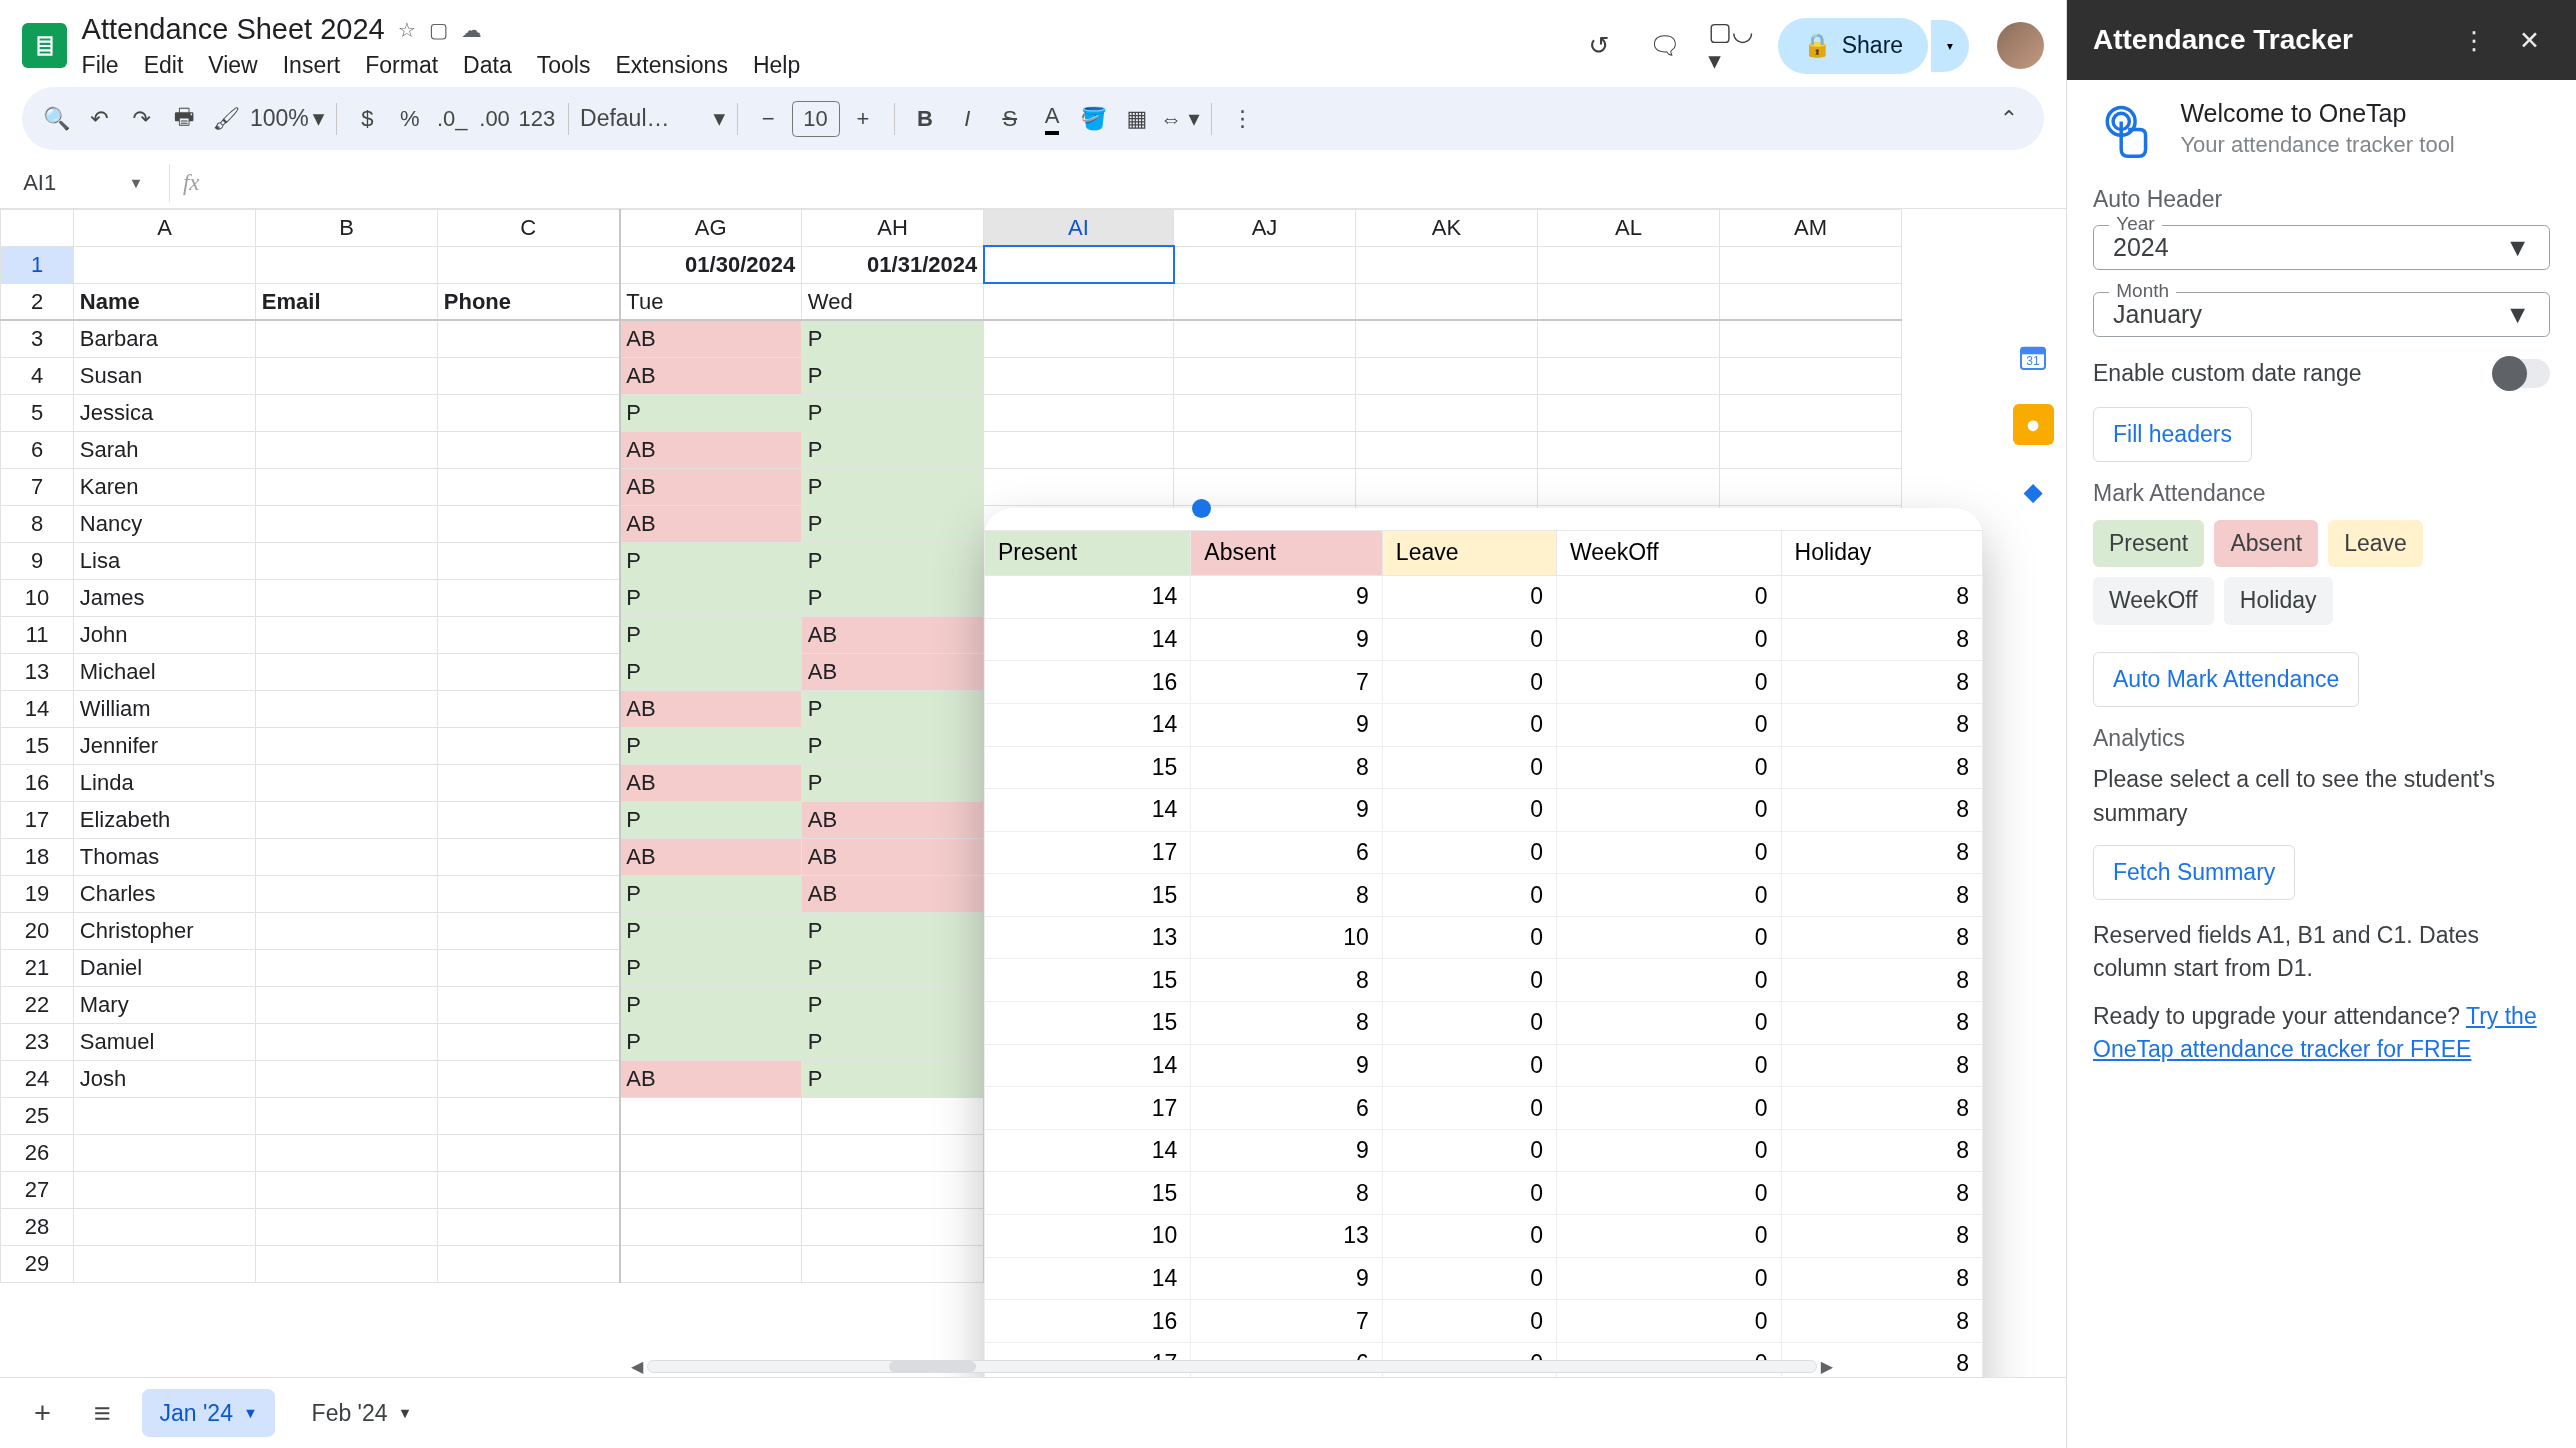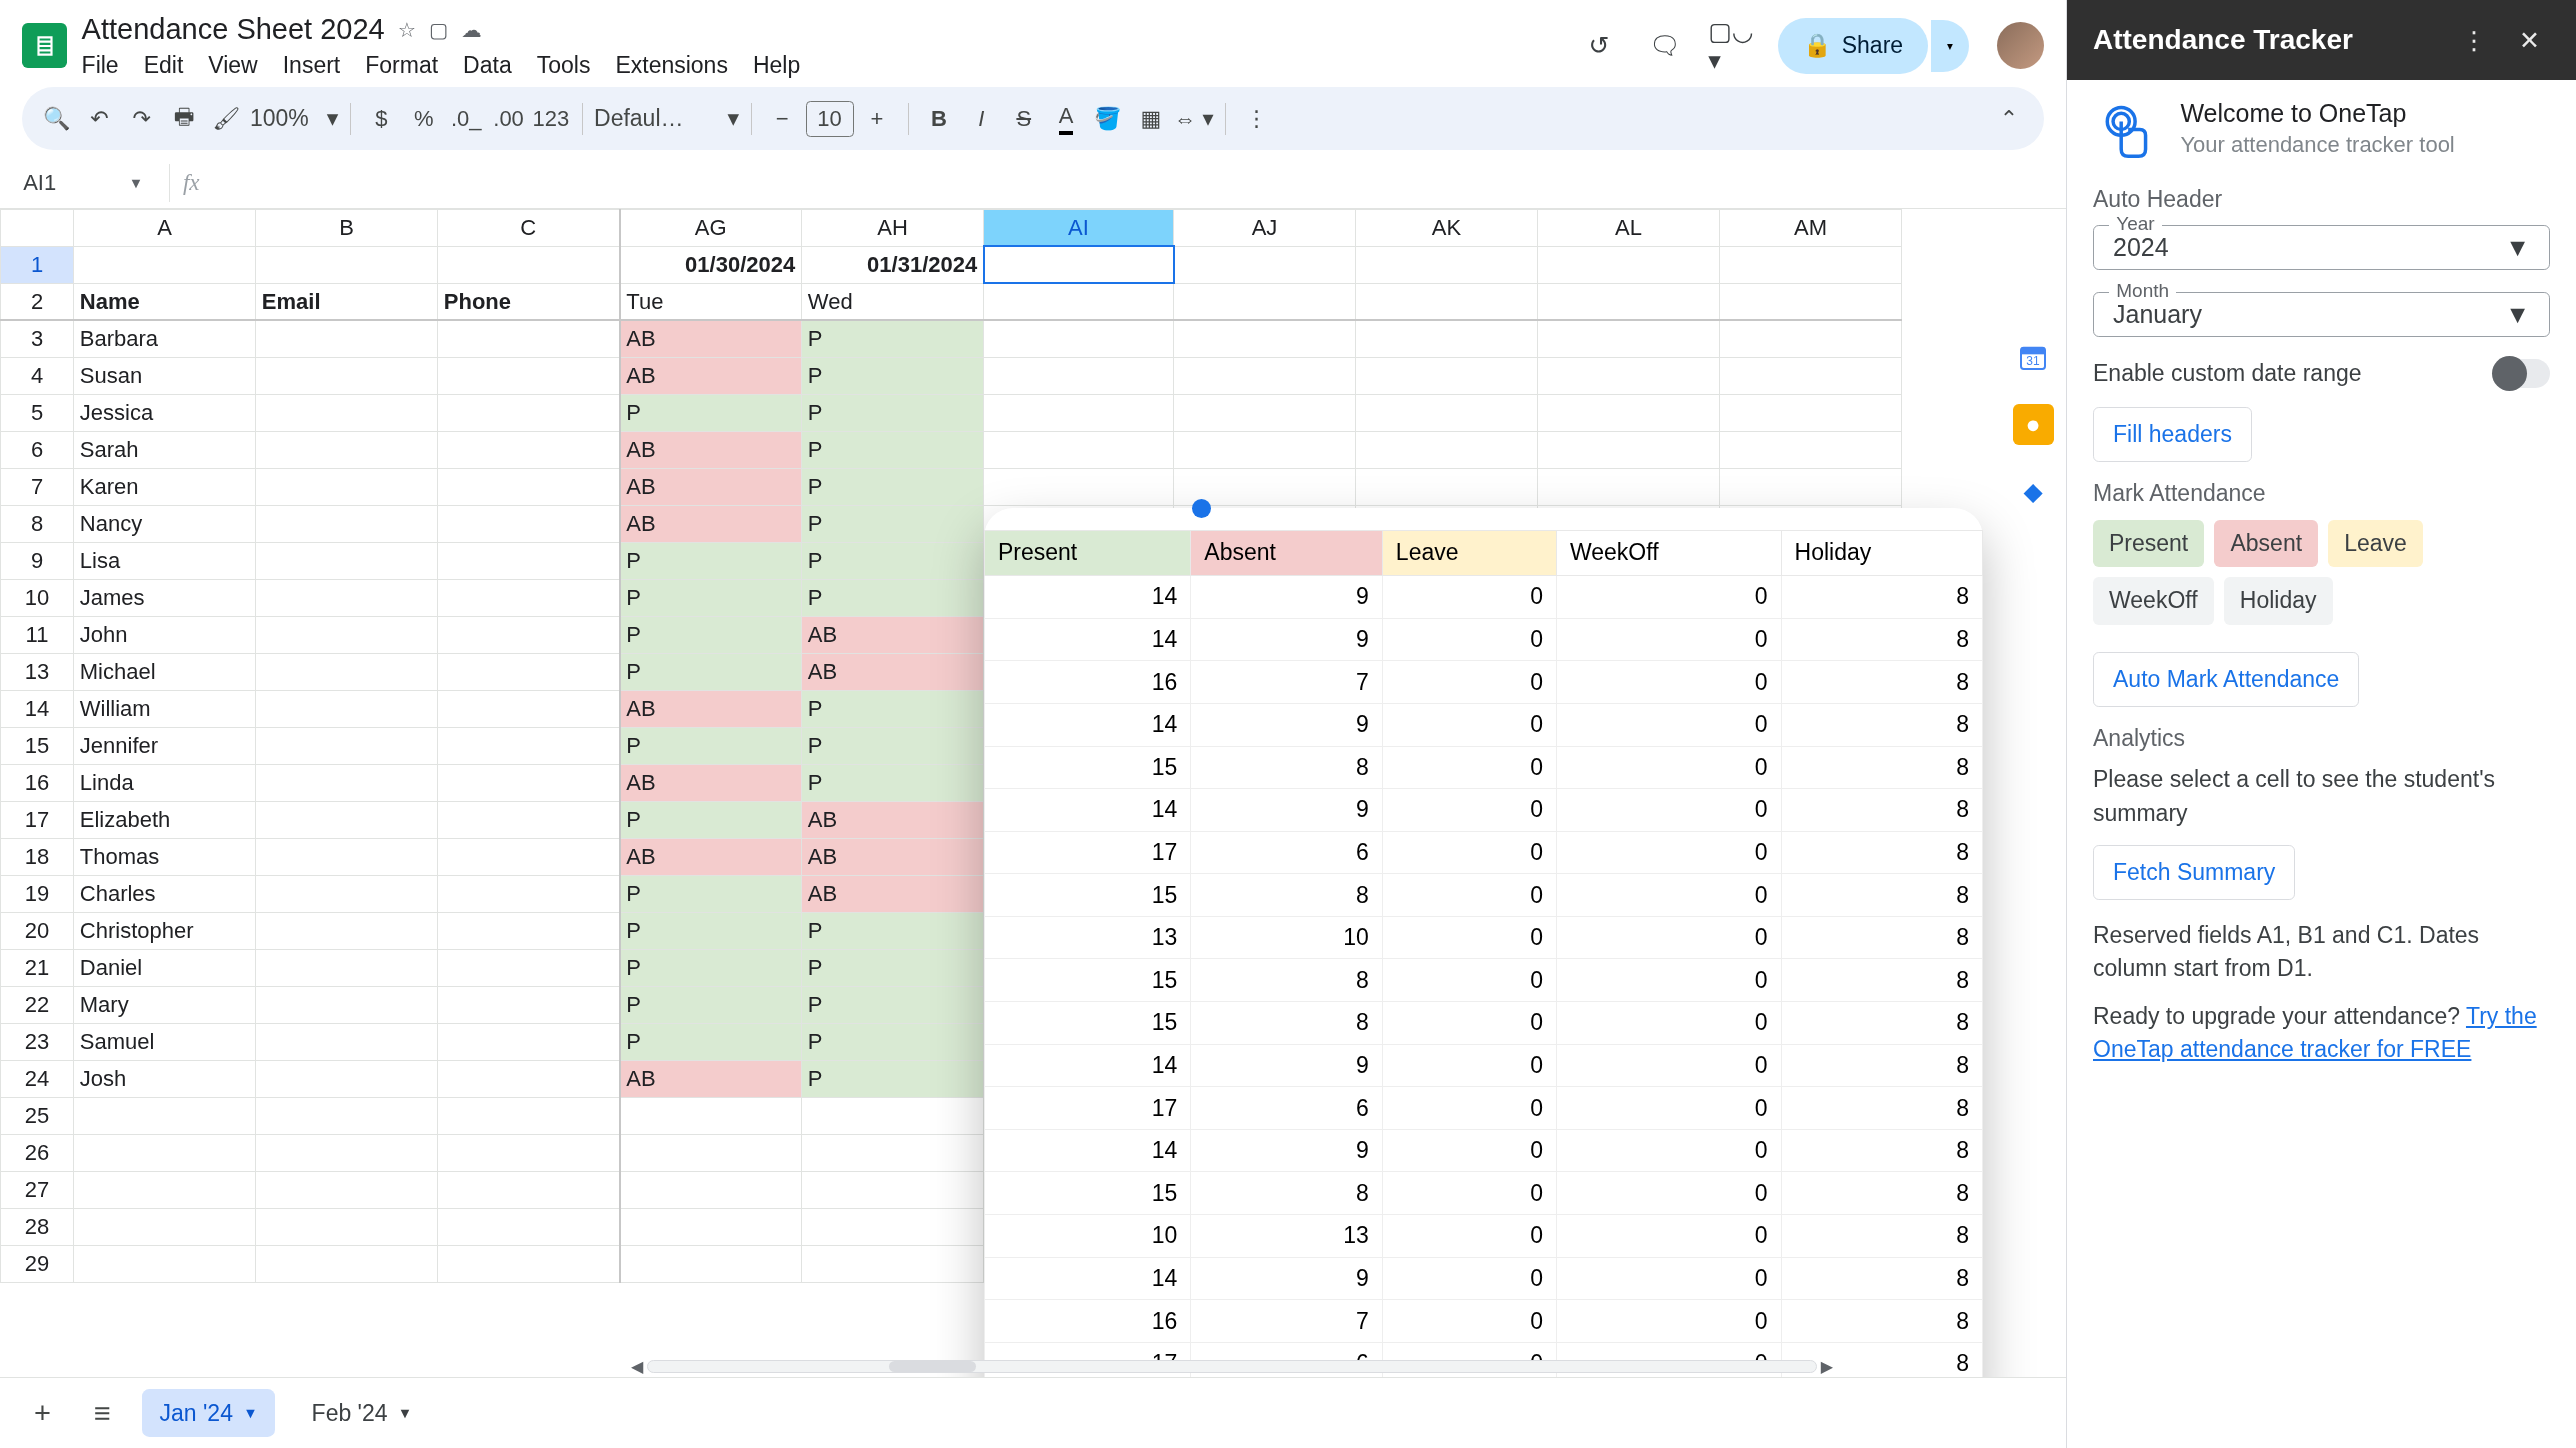--- a/index.html
+++ b/index.html
@@ -20,39 +20,39 @@
   .circle-btn { width:38px; height:38px; display:flex; align-items:center; justify-content:center; color:#3c4043; font-size:25px;}
   .share-wrap { display:flex; align-items:center;}
   .share-btn { background:#c2e7ff; color:#001d35; font-size:23px; font-weight:500; padding:14.6px 25px; border-radius:44px; display:flex; align-items:center; gap:10.2px;}
   .share-more { background:#c2e7ff; width:38px; height:52px; border-top-right-radius:44px; border-bottom-right-radius:44px; margin-left:2.9px; display:flex; align-items:center; justify-content:center;}
   .avatar { width:47px; height:47px; border-radius:50%; background:linear-gradient(135deg,#8a6d5b,#c49a81);}
 
   .toolbar-container { padding:5.8px 22px 7.3px 22px;}
   .toolbar { background:#edf2fa; border-radius:44px; height:63px; display:flex; align-items:center; padding:0 16px; gap:4.4px; color:#444746;}
   .tool-btn { min-width:38px; height:38px; display:flex; align-items:center; justify-content:center; font-size:22px; color:#444746;}
   .tool-sep { width:0.7px; height:32px; background:#c7c7c7; margin:0 7.3px;}
-  .zoom-sel { display:flex; align-items:center; gap:18px; font-size:23px;}
+  .zoom-sel { display:flex; align-items:center; gap:4px; font-size:23px;}
   .font-sel { display:flex; align-items:center; gap:44px; font-size:23px;}
   .fs-box { border:1.5px solid #747775; border-radius:4.4px; width:48px; height:36px; display:flex; align-items:center; justify-content:center; font-size:22px;}
   .toolbar-right { margin-left:auto; display:flex; align-items:center; gap:10.2px;}
   .collapse-tb { color:#444746;}
 
   .name-box-row { display:flex; align-items:center; height:51px; border-bottom:0.7px solid #e1e3e1; padding-left:10.2px;}
   .name-box { width:146px; display:flex; align-items:center; justify-content:space-between; font-size:22px; color:#3c4043; padding:0 13px;}
   .name-box .arrow { font-size:14.6px; color:#5f6368;}
   .fx-sep { width:0.7px; height:38px; background:#e1e3e1; margin:0 13px;}
   .fx { font-family:serif; font-style:italic; color:#9aa0a6; font-size:23px;}
 
   
   .grid-wrap { flex:1; position:relative; overflow:hidden;}
   .grid { position:absolute; inset:0; overflow:hidden;}
   table.sheet { border-collapse:collapse; }
   table.sheet th, table.sheet td { border:0.7px solid #e1e3e1; font-size:22px; color:#202124; height:37px; white-space:nowrap;}
   th.colhdr { background:#fff; font-weight:400; color:#5f6368; font-size:19px; width:182px;}
-  th.colhdr.sel { background:#7dd3fc; color:#0b57d0;}
+  th.colhdr.sel { background:#e5e5e5; color:#0b57d0;}
   th.rowhdr { background:#fff; color:#5f6368; font-weight:400; font-size:19px; width:73px; text-align:center;}
   th.rowhdr.sel { background:#d3e3fd; color:#0b57d0;}
   .corner { background:#fff; width:73px;}
   td { padding:0 5.8px;}
   td.bold { font-weight:700;}
   td.P { background:#d9ead3;}
   td.AB { background:#f4cccc;}
   td.empty {}
   td.frozen-edge-r { border-right:2.9px solid #c7c7c7 !important;}
   th.frozen-edge-r { border-right:2.9px solid #c7c7c7 !important;}

